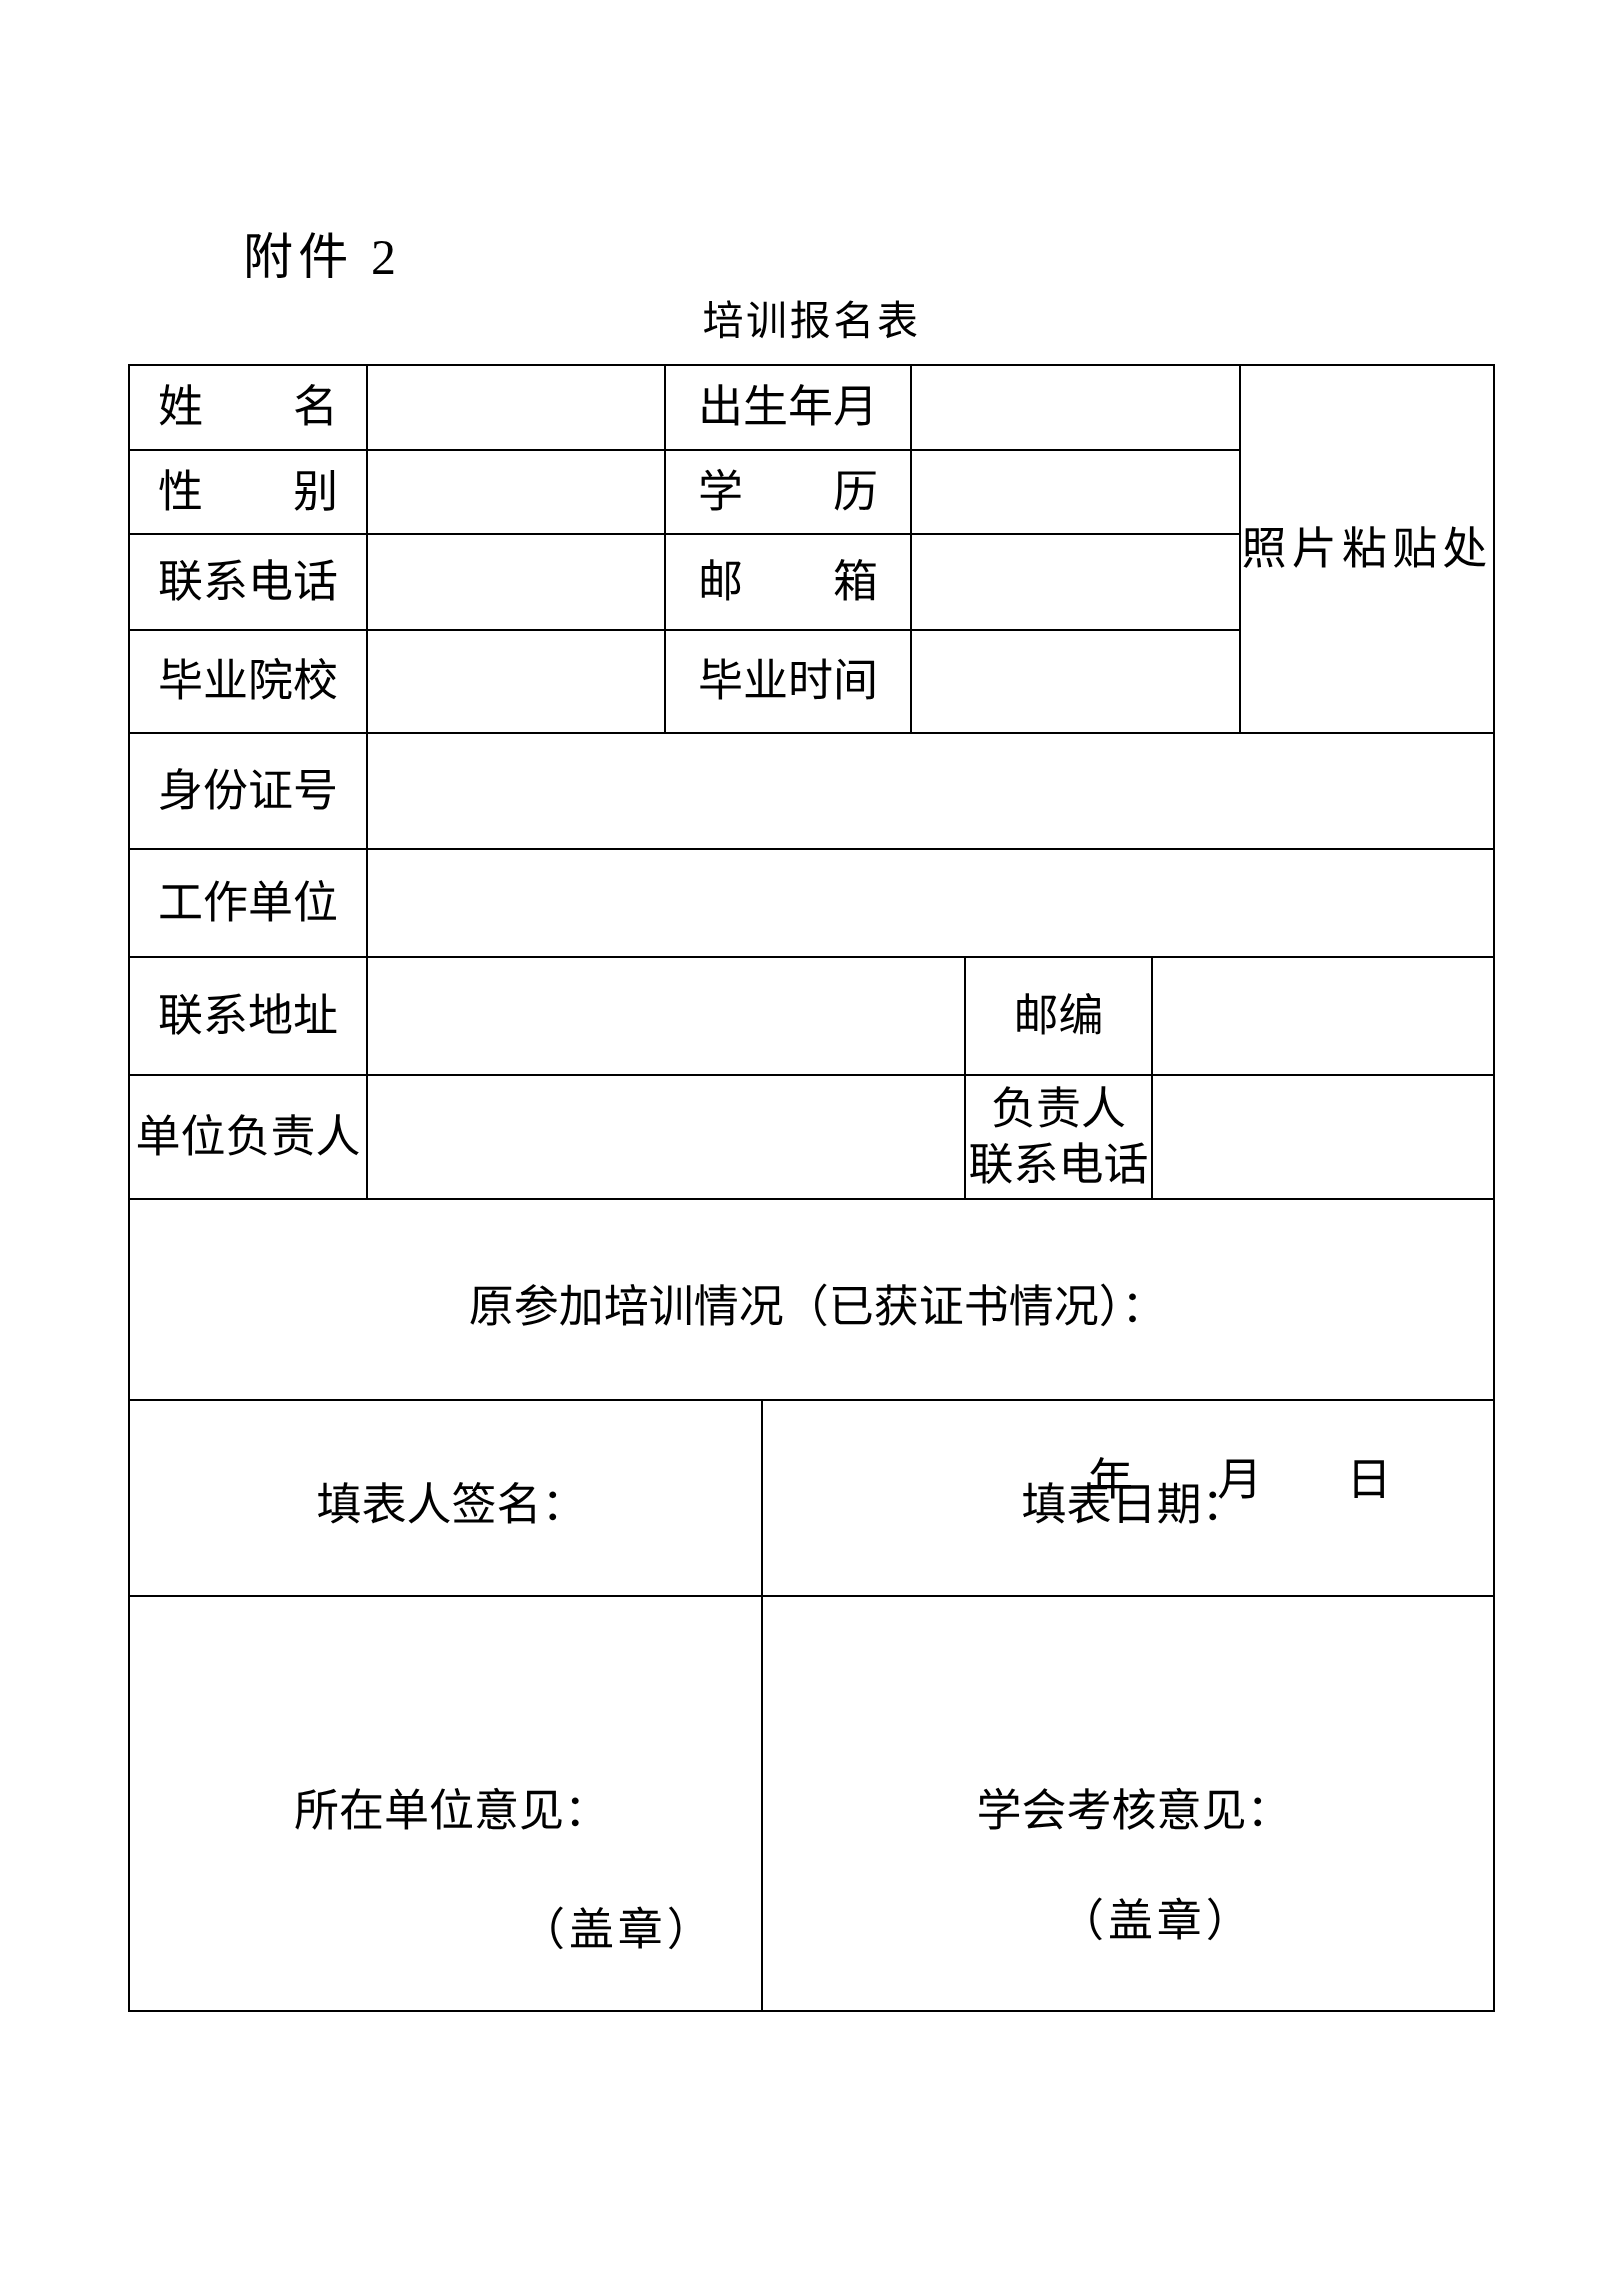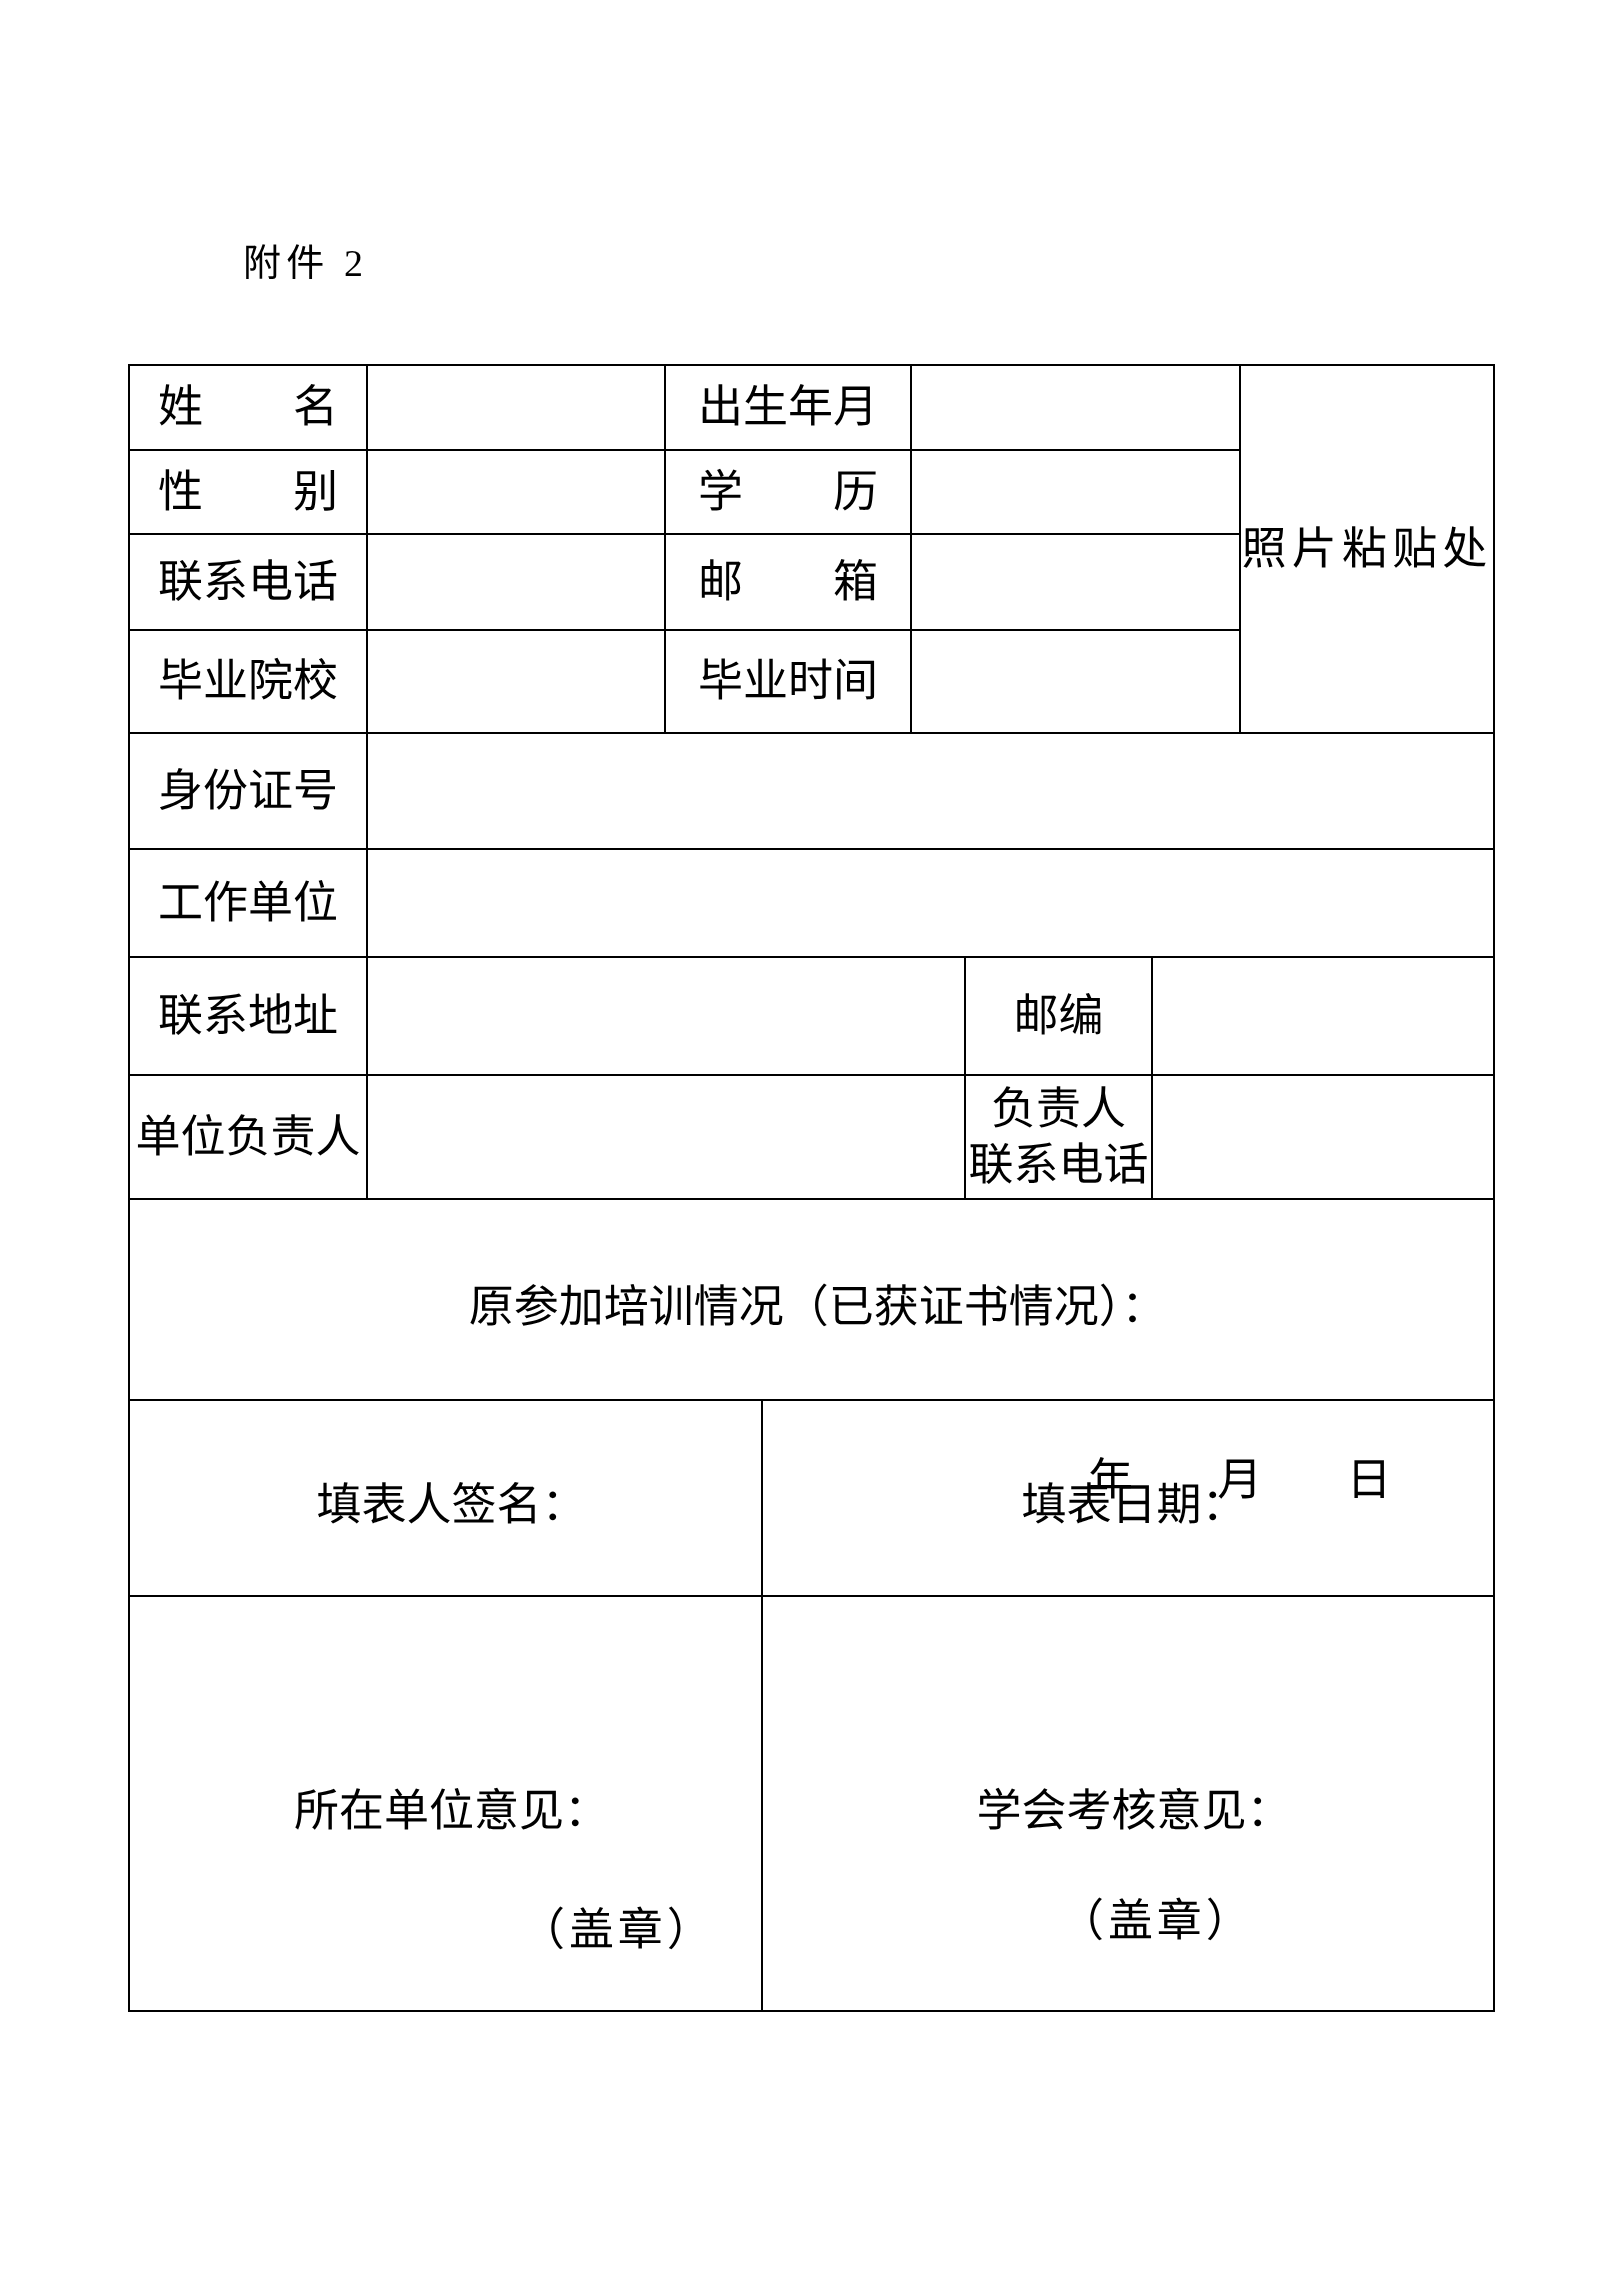--- a/index.html
+++ b/index.html
@@ -13,22 +13,22 @@
     height: 2295px;
     margin: 0 auto;
     background: #ffffff;
     color: #000000;
     font-family: "Liberation Serif", "DejaVu Serif", serif;
     overflow: hidden;
   }
   .attachment {
     position: absolute;
     left: 243px;
-    top: 232px;
-    font-size: 38px;
+    top: 216px;
+    font-size: 50px;
     letter-spacing: 5.2px;
     white-space: pre;
   }
   .title {
     position: absolute;
     left: 0;
     top: 287px;
     width: 100%;
     text-align: center;
     font-size: 41px;
@@ -94,20 +94,21 @@
   }
   .seal-left  { left: 390px; top: 305px; }
   .seal-right { left: 296px; top: 296px; }
 </style>
 </head>
 <body>
 
 <div class="page">
 
   <div class="attachment">附件 2</div>
+  <div class="title">培训报名表</div>
 
   <table class="form">
     <colgroup>
       <col style="width:238px">
       <col style="width:298px">
       <col style="width:97px">
       <col style="width:149px">
       <col style="width:54px">
       <col style="width:187px">
       <col style="width:88px">

